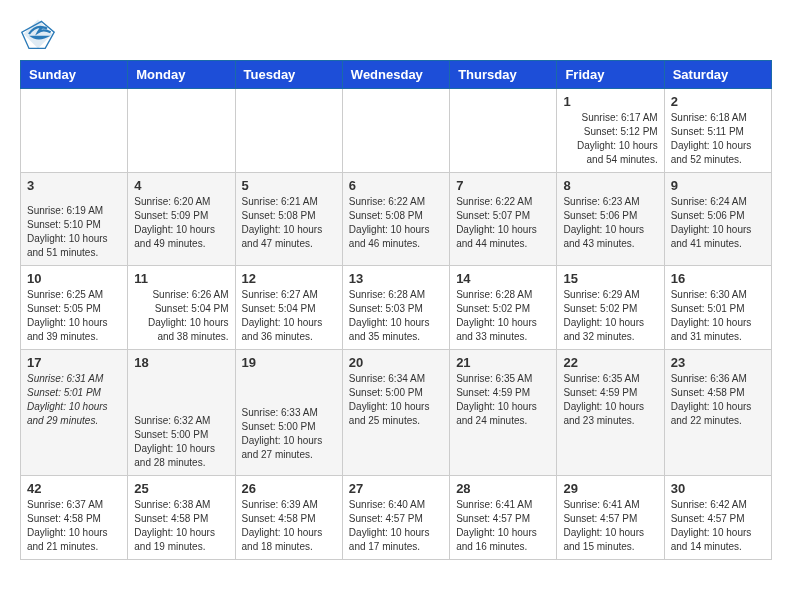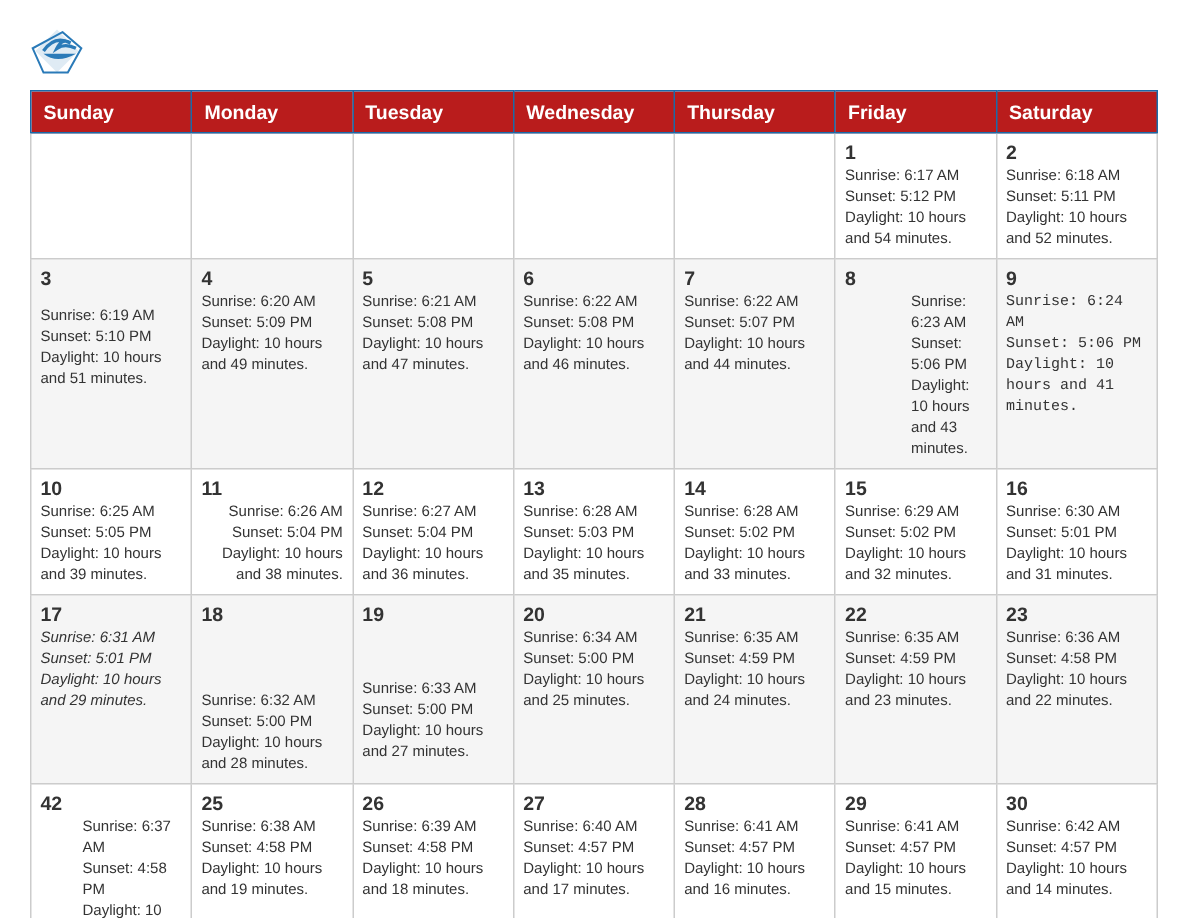--- a/index.html
+++ b/index.html
@@ -43,21 +43,21 @@
       font-size: 15px;
       color: #555;
       font-weight: bold;
     }
     .calendar {
       width: 100%;
       border-collapse: collapse;
       margin-top: 8px;
     }
     .calendar th {
-      background: #b91c1c;
+      background: #1d4ed8;
       color: #fff;
       font-size: 13px;
       font-weight: bold;
       padding: 6px 8px;
       text-align: left;
       border: 1px solid #1a6aa8;
     }
     .calendar td {
       border: 1px solid #ccc;
       vertical-align: top;
@@ -128,21 +128,21 @@
   </thead>
   <tbody id="calendar-body">
   <tr>
         <td class="empty-cell"></td>
         <td class="empty-cell"></td>
         <td class="empty-cell"></td>
         <td class="empty-cell"></td>
         <td class="empty-cell"></td>
         <td>
           <span class="day-number">1</span>
-          <div class="day-info" style="white-space: pre-line;">Sunrise: 6:17 AM
+          <div class="day-info" style="white-space: pre-line; text-align: right;">Sunrise: 6:17 AM
 Sunset: 5:12 PM
 Daylight: 10 hours and 54 minutes.</div>
         </td>
         <td>
           <span class="day-number">2</span>
           <div class="day-info" style="white-space: pre-line;">Sunrise: 6:18 AM
 Sunset: 5:11 PM
 Daylight: 10 hours and 52 minutes.</div>
         </td>
       </tr>
@@ -172,27 +172,27 @@
 Daylight: 10 hours and 46 minutes.</div>
         </td>
         <td>
           <span class="day-number">7</span>
           <div class="day-info" style="white-space: pre-line;">Sunrise: 6:22 AM
 Sunset: 5:07 PM
 Daylight: 10 hours and 44 minutes.</div>
         </td>
         <td>
           <span class="day-number">8</span>
-          <div class="day-info" style="white-space: pre-line; margin-left: 44px;">Sunrise: 6:23 AM
+          <div class="day-info" style="white-space: pre-line;">Sunrise: 6:23 AM
 Sunset: 5:06 PM
 Daylight: 10 hours and 43 minutes.</div>
         </td>
         <td>
           <span class="day-number">9</span>
-          <div class="day-info" style="white-space: pre-line; font-family: Liberation Mono, monospace;">Sunrise: 6:24 AM
+          <div class="day-info" style="white-space: pre-line;">Sunrise: 6:24 AM
 Sunset: 5:06 PM
 Daylight: 10 hours and 41 minutes.</div>
         </td>
       </tr>
       <tr>
         <td>
           <span class="day-number">10</span>
           <div class="day-info" style="white-space: pre-line;">Sunrise: 6:25 AM
 Sunset: 5:05 PM
 Daylight: 10 hours and 39 minutes.</div>
@@ -274,21 +274,21 @@
         <td>
           <span class="day-number">23</span>
           <div class="day-info" style="white-space: pre-line;">Sunrise: 6:36 AM
 Sunset: 4:58 PM
 Daylight: 10 hours and 22 minutes.</div>
         </td>
       </tr>
       <tr>
         <td>
           <span class="day-number">42</span>
-          <div class="day-info" style="white-space: pre-line; margin-left: 28px;">Sunrise: 6:37 AM
+          <div class="day-info" style="white-space: pre-line;">Sunrise: 6:37 AM
 Sunset: 4:58 PM
 Daylight: 10 hours and 21 minutes.</div>
         </td>
         <td>
           <span class="day-number">25</span>
           <div class="day-info" style="white-space: pre-line;">Sunrise: 6:38 AM
 Sunset: 4:58 PM
 Daylight: 10 hours and 19 minutes.</div>
         </td>
         <td>

